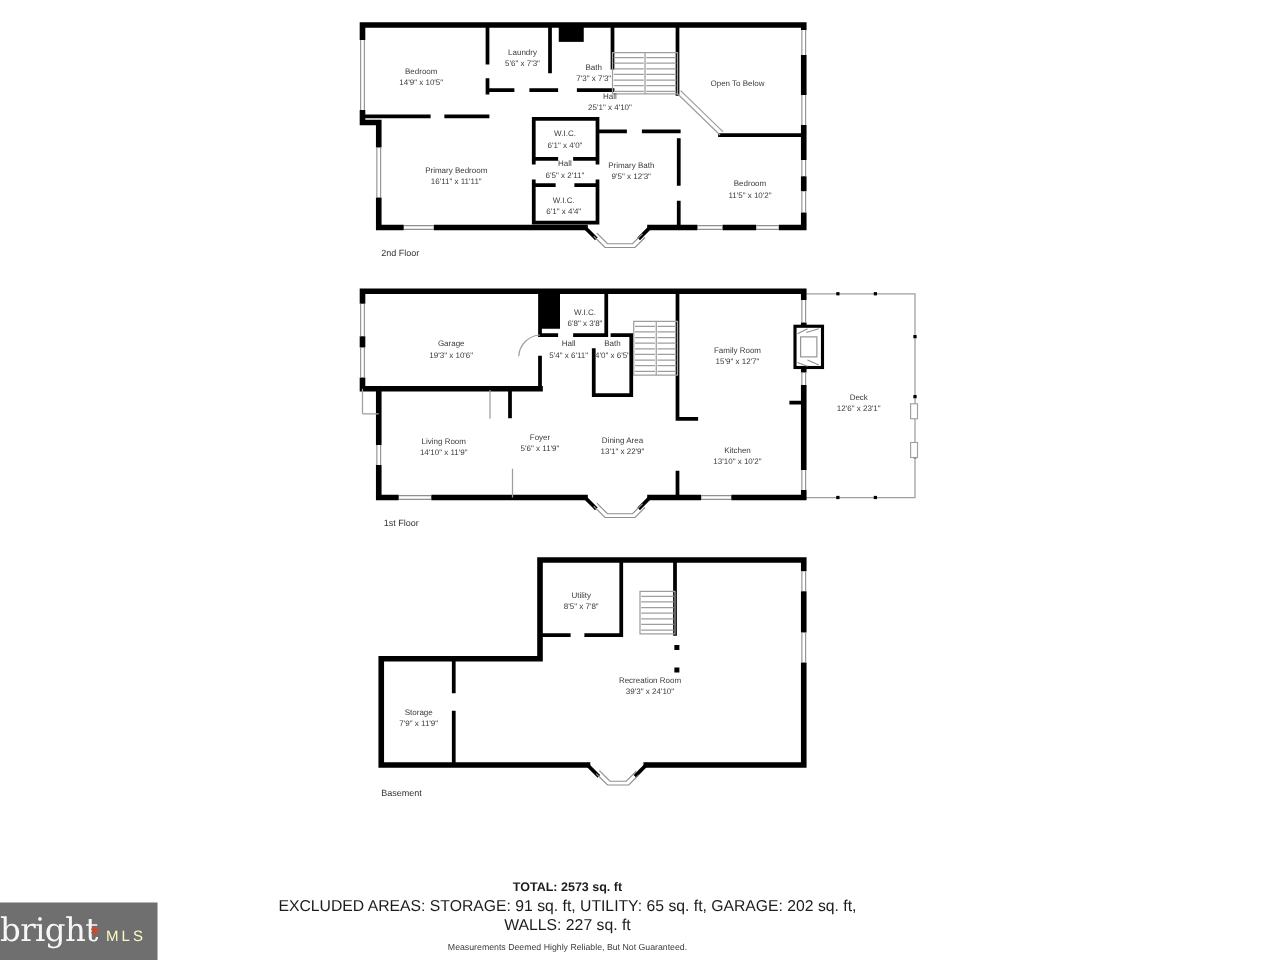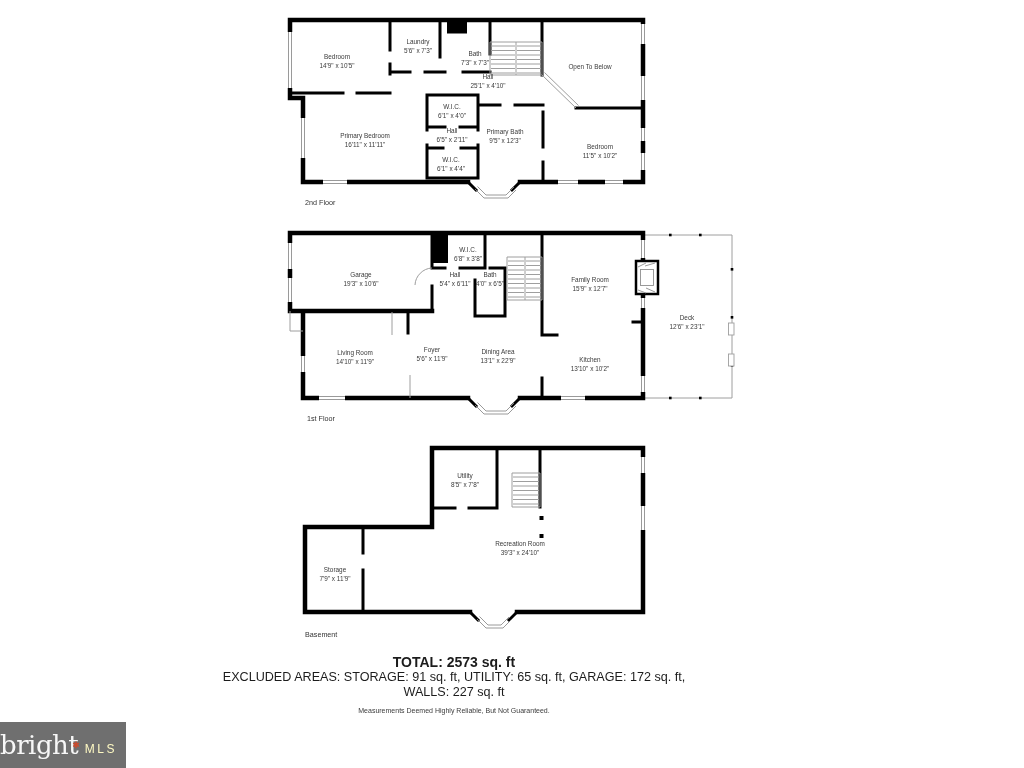--- a/index.html
+++ b/index.html
@@ -10,21 +10,21 @@
   .wo{stroke:#000;stroke-width:4.5;fill:none;stroke-linecap:square;}
   .wi{stroke:#000;stroke-width:3;fill:none;stroke-linecap:square;}
   .thin{stroke:#9e9e9e;stroke-width:1;fill:none;}
   .winl{stroke:#8f8f8f;stroke-width:0.9;fill:none;}
   .winbg{fill:#ffffff;stroke:none;}
   .post{fill:#000;stroke:none;}
   text.rn{font-family:"Liberation Sans",sans-serif;font-size:6.4px;fill:#3a3a3a;text-anchor:middle;}
   text.fl{font-family:"Liberation Sans",sans-serif;font-size:7.2px;fill:#333;text-anchor:start;}
   
   #summary{position:absolute;left:0;right:0;top:655px;text-align:center;color:#1c1c1c;}
-  #summary .tot{font-size:14px;font-weight:bold;line-height:15px;}
+  #summary .tot{font-size:10px;font-weight:bold;line-height:15px;margin-top:48px;}
   #summary .ln{font-size:12.6px;line-height:15px;}
   #summary .disc{font-size:7px;color:#3b3b3b;margin-top:7px;}
   
   #logo{position:absolute;left:0;top:722px;width:126px;height:46px;background:#6f6f6f;
         display:flex;align-items:center;box-sizing:border-box;}
   #logo .b{font-family:"DejaVu Serif","Liberation Serif",serif;font-size:26px;color:#f7f7f7;letter-spacing:-0.5px;}
   #logo .star{font-size:9px;color:#cf4a2b;vertical-align:14px;margin-left:-6px;}
   #logo .mls{font-size:12px;color:#fef9c3;letter-spacing:2.5px;margin-left:5px;margin-top:8px;}
   
   #compass{position:absolute;left:948px;top:704px;}
@@ -251,21 +251,21 @@
     </g>
     <g>
       <text class="rn" x="38" y="128">Storage</text>
       <text class="rn" x="38" y="137">7'9" x 11'9"</text>
     </g>
     <text class="fl" x="8" y="193">Basement</text>
   </svg>
 
   <div id="summary">
     <div class="tot">TOTAL: 2573 sq. ft</div>
-    <div class="ln">EXCLUDED AREAS: STORAGE: 91 sq. ft, UTILITY: 65 sq. ft, GARAGE: 172 sq. ft,</div>
+    <div class="ln">EXCLUDED AREAS: STORAGE: 91 sq. ft, UTILITY: 65 sq. ft, GARAGE: 202 sq. ft,</div>
     <div class="ln">WALLS: 227 sq. ft</div>
     <div class="disc">Measurements Deemed Highly Reliable, But Not Guaranteed.</div>
   </div>
 
   <div id="logo">
     <span class="b">bright</span>
       <span class="star">✱</span>
       <span class="mls">MLS</span>
   </div>
 

